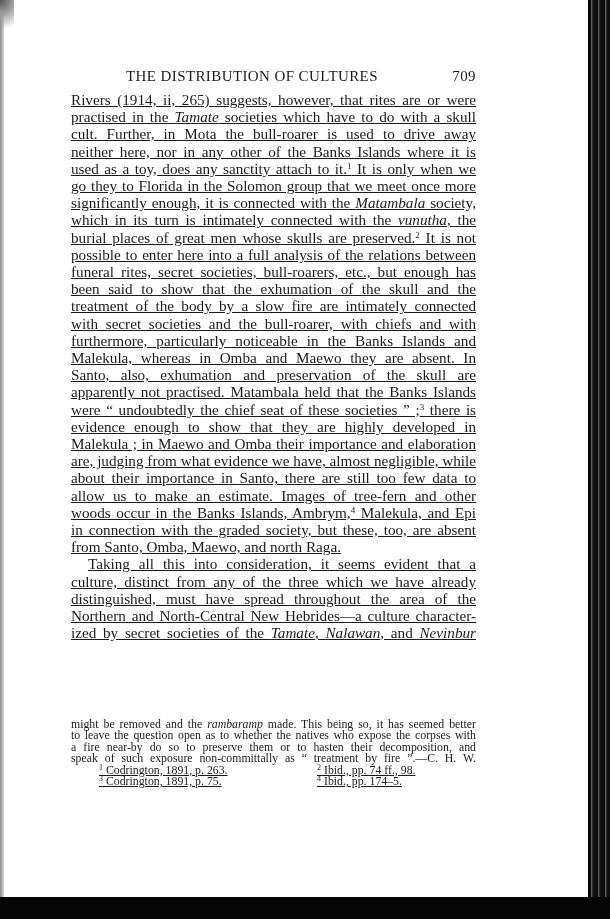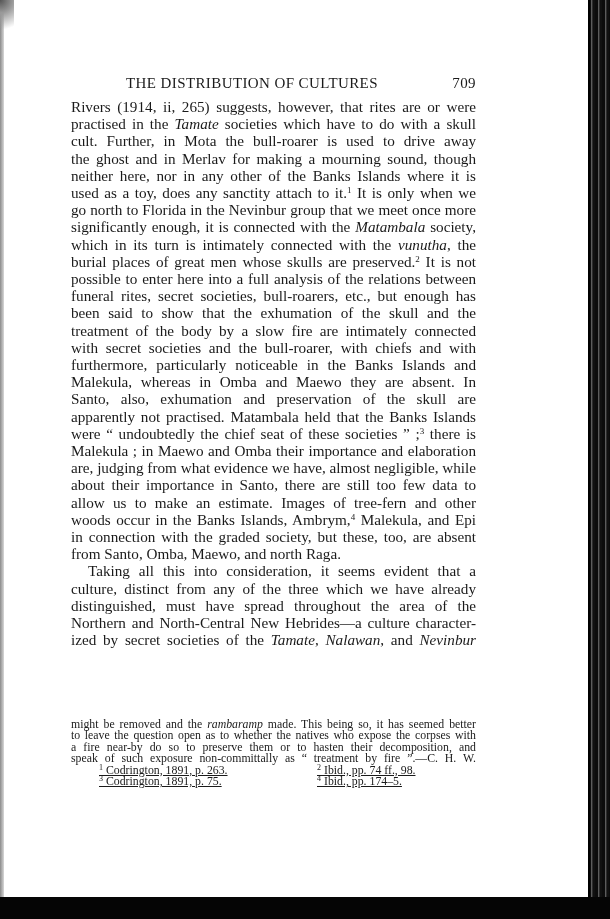--- a/index.html
+++ b/index.html
@@ -22,21 +22,21 @@
     background:
       repeating-linear-gradient(to right, #0c0c0c 0, #0c0c0c 3px, #6e6e6e 3px, #4a4a4a 4px, #111 5px, #111 7px);
   }
   .binding::before {
     content: ""; position: absolute; left: 0; top: 0; bottom: 0; width: 2px; background: #000;
   }
   .bottom-band {
     position: absolute; left: 0; bottom: 0; width: 610px; height: 22px; background: #050505;
   }
   .page {
-    position: absolute; left: 71px; top: 71px; width: 405px;
+    position: absolute; left: 71px; top: 64px; width: 405px; text-decoration: underline;
   }
   .running-head {
     position: relative; height: 24px; font-size: 15px; letter-spacing: 0.4px;
   }
   .running-title {
     position: absolute; left: 55px; top: 4px;
   }
   .folio {
     position: absolute; right: 0; top: 4px; font-size: 15px;
   }
@@ -72,37 +72,37 @@
 <div class="page">
   <div class="running-head">
     <span class="running-title">THE DISTRIBUTION OF CULTURES</span>
     <span class="folio">709</span>
   </div>
   <div class="body-text" id="body-text">
       <p>
         <span class="line">Rivers (1914, ii, 265) suggests, however, that rites are or were</span>
         <span class="line">practised in the <i>Tamate</i> societies which have to do with a skull</span>
         <span class="line">cult.  Further, in Mota the bull-roarer is used to drive away</span>
-        <span class="line">the ghost and in Merlav for making a mourning sound, though</span>
         <span class="line">neither here, nor in any other of the Banks Islands where it is</span>
         <span class="line">used as a toy, does any sanctity attach to it.<sup>1</sup>  It is only when we</span>
-        <span class="line">go north to Florida in the Nevinbur group that we meet once more</span>
+        <span class="line">go they to Florida in the Solomon group that we meet once more</span>
         <span class="line">significantly enough, it is connected with the <i>Matambala</i> society,</span>
         <span class="line">which in its turn is intimately connected with the <i>vunutha</i>, the</span>
         <span class="line">burial places of great men whose skulls are preserved.<sup>2</sup>  It is not</span>
         <span class="line">possible to enter here into a full analysis of the relations between</span>
         <span class="line">funeral rites, secret societies, bull-roarers, etc., but enough has</span>
         <span class="line">been said to show that the exhumation of the skull and the</span>
         <span class="line">treatment of the body by a slow fire are intimately connected</span>
         <span class="line">with secret societies and the bull-roarer, with chiefs and with</span>
         <span class="line">furthermore, particularly noticeable in the Banks Islands and</span>
         <span class="line">Malekula, whereas in Omba and Maewo they are absent.  In</span>
         <span class="line">Santo, also, exhumation and preservation of the skull are</span>
         <span class="line">apparently not practised.  Matambala held that the Banks Islands</span>
         <span class="line">were “ undoubtedly the chief seat of these societies ” ;<sup>3</sup> there is</span>
+        <span class="line">evidence enough to show that they are highly developed in</span>
         <span class="line">Malekula ;  in Maewo and Omba their importance and elaboration</span>
         <span class="line">are, judging from what evidence we have, almost negligible, while</span>
         <span class="line">about their importance in Santo, there are still too few data to</span>
         <span class="line">allow us to make an estimate.  Images of tree-fern and other</span>
         <span class="line">woods occur in the Banks Islands, Ambrym,<sup>4</sup> Malekula, and Epi</span>
         <span class="line">in connection with the graded society, but these, too, are absent</span>
         <span class="line last">from Santo, Omba, Maewo, and north Raga.</span>
       </p>
       <p>
         <span class="line" style="text-indent: 17px;">Taking all this into consideration, it seems evident that a</span>

